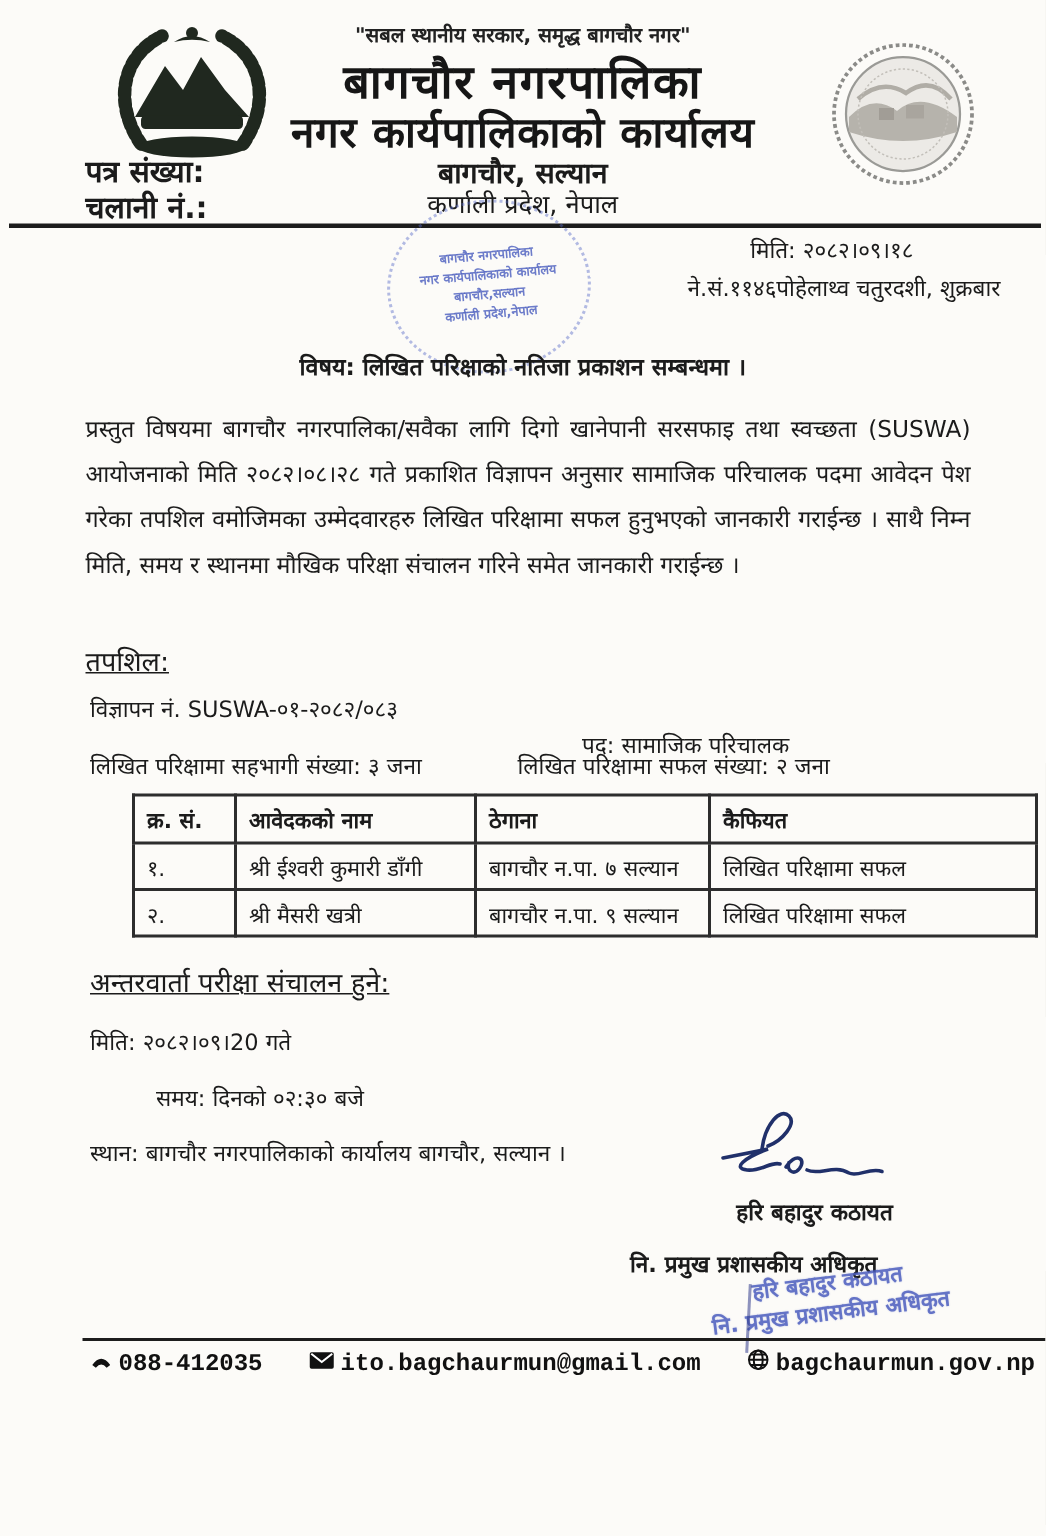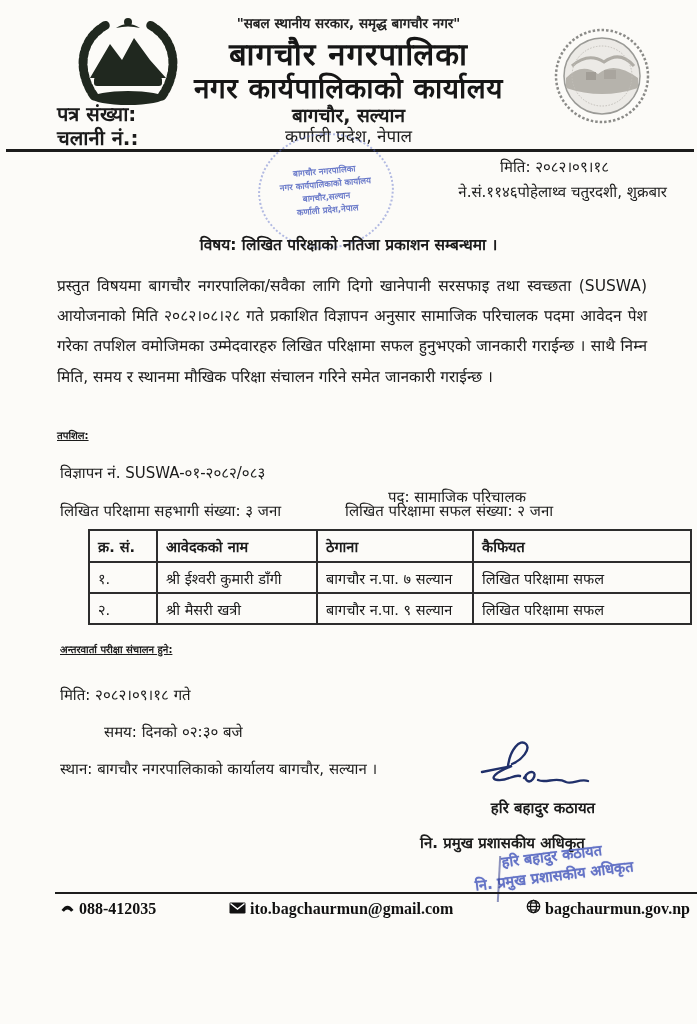--- a/index.html
+++ b/index.html
@@ -34,21 +34,21 @@
     display:flex;flex-direction:column;align-items:center;justify-content:center;
     color:rgba(72,92,190,.8);font-size:8.5px;font-weight:700;line-height:1.55;
     text-align:center;
   }
   
   .date-line{right:88px;top:156px;font-size:15px;font-weight:500;}
   .ns-line{right:30px;top:181px;font-size:15px;font-weight:500;}
   
   .subject{top:233px;left:0;width:100%;font-size:15.5px;font-weight:600;}
   .body-par{top:271px;left:57px;width:590px;font-size:15.5px;line-height:1.95;text-align:justify;font-weight:500;}
-  .heading-u{font-size:10px;font-weight:700;text-decoration:underline;}
+  .heading-u{font-size:18px;font-weight:400;text-decoration:underline;}
   .line-item{font-size:15px;font-weight:500;}
   
   .result-table{left:88px;top:529px;}
   table{border-collapse:collapse;}
   td,th{border:2px solid #2d2d2d;font-size:14.5px;padding:2px 8px;text-align:left;vertical-align:middle;color:#1b1b1b;}
   th{font-weight:700;height:26px;}
   td{height:25px;font-weight:500;}
   
   .sig{left:468px;top:736px;}
   .signer-name{left:448px;top:797px;width:190px;text-align:center;font-size:15px;font-weight:600;}
@@ -59,21 +59,21 @@
     color:#4a5cbe;opacity:.85;font-weight:700;font-size:14.5px;line-height:1.4;
     text-align:center;text-shadow:0 0 1px rgba(74,92,190,.5);
   }
   .stamp-line{left:498px;top:856px;width:2px;height:46px;background:rgba(50,60,140,.55);transform:rotate(3deg);}
   
   .footer-rule{left:55px;right:0;top:892px;border-top:2.5px solid #1d1d1d;height:0;}
   .footer-row{
     left:60px;top:899px;width:630px;
     display:flex;align-items:center;gap:10px;
     font-size:16px;font-weight:700;color:#111;
-    font-family:Liberation Serif, serif;
+    font-family:Liberation Mono, monospace;
   }
   .footer-item{display:flex;align-items:center;gap:4px;white-space:nowrap;}
   .spacer{flex:1;}
 </style>
 </head>
 <body>
 
 <div class="page">
 
   <div class="abs emblem">
@@ -152,21 +152,21 @@
         <td>२.</td>
         <td>श्री मैसरी खत्री</td>
         <td>बागचौर न.पा. ९ सल्यान</td>
         <td>लिखित परिक्षामा सफल</td>
       </tr>
     </tbody>
       </table>
   </div>
 
   <div class="abs heading-u" style="left:60px;top:642px;">अन्तरवार्ता परीक्षा संचालन हुने:</div>
-  <div class="abs line-item" style="left:60px;top:684px;">मिति: २०८२।०९।१८ गते</div>
+  <div class="abs line-item" style="left:60px;top:684px;">मिति: २०८२।०९।20 गते</div>
   <div class="abs line-item" style="left:60px;top:721px;margin-left:44px;">समय: दिनको ०२:३० बजे</div>
   <div class="abs line-item" style="left:60px;top:758px;">स्थान: बागचौर नगरपालिकाको कार्यालय बागचौर, सल्यान ।</div>
 
   <div class="abs sig">
     <svg width="130" height="62" viewBox="0 0 130 62">
       <g fill="none" stroke="#20306a" stroke-width="2.4" stroke-linecap="round">
         <path d="M40,30 C42,14 52,2 58,8 C63,13 54,24 44,28"></path>
         <path d="M14,36 L44,30 C28,36 20,43 30,44 C40,45 46,38 52,40"></path>
         <path d="M56,42 C62,32 70,36 65,43 C61,48 56,44 58,39"></path>
         <path d="M70,44 C78,48 88,40 98,46 C104,49 112,42 120,45"></path>

